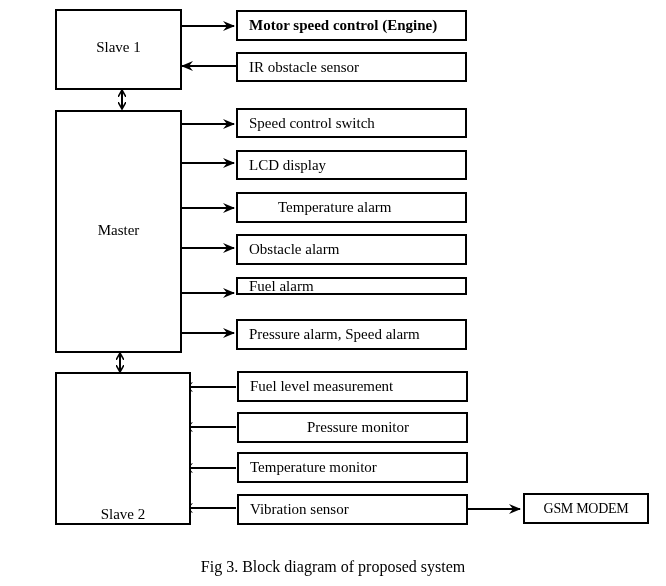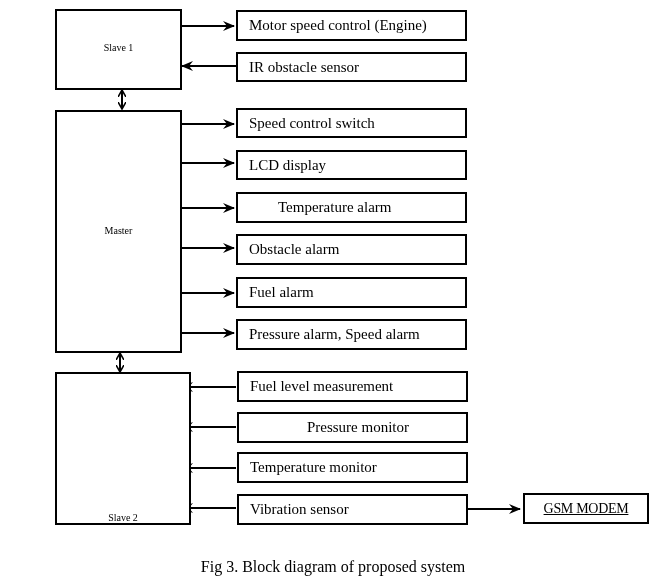--- a/index.html
+++ b/index.html
@@ -1,20 +1,20 @@
 <!DOCTYPE html>
 <html><head>
   <meta charset="utf-8">
   <style>
     html, body { margin: 0; padding: 0; background: #ffffff; }
     body { width: 666px; height: 586px; position: relative; overflow: hidden;
            font-family: "Liberation Serif", "DejaVu Serif", serif; color: #000; }
     #diagram { position: absolute; left: 0; top: 0; width: 666px; height: 586px; }
     .box { position: absolute; border: 2px solid #000; background: #fff; box-sizing: border-box; }
-    .block { display: flex; align-items: center; justify-content: center; font-size: 10px; }
+    .block { display: flex; align-items: center; justify-content: center; font-size: 15px; }
     .item { display: flex; align-items: center; padding-left: 11px; font-size: 15px; white-space: nowrap; }
     .gsm { display: flex; align-items: center; justify-content: center; font-size: 14px; letter-spacing: -0.3px; }
     .caption { position: absolute; left: 0; width: 666px; top: 558px; text-align: center; font-size: 16px; }
   </style>
 </head>
 <body>
 
 <div id="diagram">
   <svg width="666" height="586" style="position:absolute;left:0;top:0;">
     <defs>
@@ -51,57 +51,57 @@
   <div class="box block" style="left:55px;top:9px;width:127px;height:81px;">
     <span style="margin-top:-4px;">Slave 1</span>
   </div>
   <div class="box block" style="left:55px;top:110px;width:127px;height:243px;">
     <span style="margin-top:-2px;">Master</span>
   </div>
   <div class="box block" style="left:55px;top:372px;width:136px;height:153px;align-items:flex-end;">
     <span style="margin-top:-2px;">Slave 2</span>
   </div>
 
-  <div class="box item" style="left:236px;top:10px;width:231px;height:31px;">
+  <div class="box item" style="left:236px;top:10px;width:231px;height:31px;font-weight:bold;">
     <span>Motor speed control (Engine)</span>
   </div>
   <div class="box item" style="left:236px;top:52px;width:231px;height:30px;">
     <span>IR obstacle sensor</span>
   </div>
 
   <div class="box item" style="left:236px;top:108px;width:231px;height:30px;">
     <span>Speed control switch</span>
   </div>
   <div class="box item" style="left:236px;top:150px;width:231px;height:30px;">
     <span>LCD display</span>
   </div>
   <div class="box item" style="left:236px;top:192px;width:231px;height:31px;padding-left:40px;">
     <span>Temperature alarm</span>
   </div>
   <div class="box item" style="left:236px;top:234px;width:231px;height:31px;">
     <span>Obstacle alarm</span>
   </div>
-  <div class="box item" style="left:236px;top:277px;width:231px;height:31px;">
+  <div class="box item" style="left:236px;top:277px;width:231px;height:18px;">
     <span>Fuel alarm</span>
   </div>
   <div class="box item" style="left:236px;top:319px;width:231px;height:31px;">
     <span>Pressure alarm, Speed alarm</span>
   </div>
 
   <div class="box item" style="left:237px;top:371px;width:231px;height:31px;">
     <span>Fuel level measurement</span>
   </div>
   <div class="box item" style="left:237px;top:412px;width:231px;height:31px;justify-content:center;">
     <span>Pressure monitor</span>
   </div>
   <div class="box item" style="left:237px;top:452px;width:231px;height:31px;text-align:center;">
     <span>Temperature monitor</span>
   </div>
   <div class="box item" style="left:237px;top:494px;width:231px;height:31px;">
     <span>Vibration sensor</span>
   </div>
 
-  <div class="box gsm" style="left:523px;top:493px;width:126px;height:31px;text-decoration:underline;">
+  <div class="box gsm" style="left:523px;top:493px;width:126px;height:31px;">
     <span>GSM MODEM</span>
   </div>
 
   <div class="caption">Fig 3. Block diagram of proposed system</div>
 </div>
 
 </body></html>

